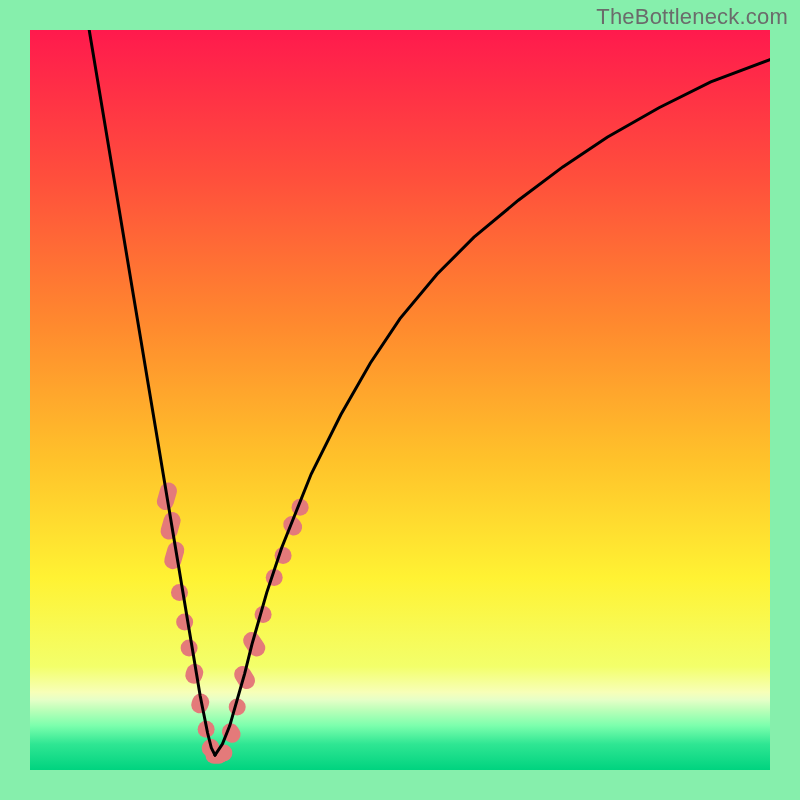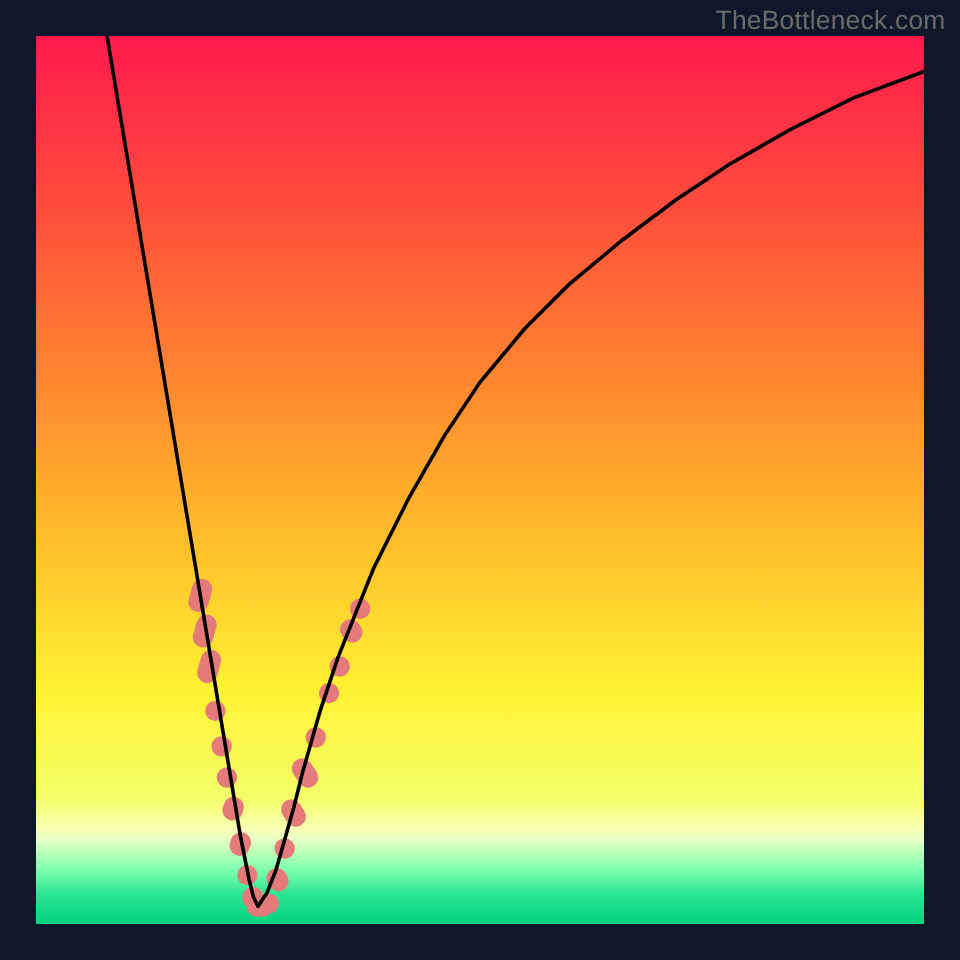--- a/index.html
+++ b/index.html
@@ -10,21 +10,21 @@
     background: #000;
     overflow: hidden;
     font-family: Arial, Helvetica, sans-serif;
   }
   .frame {
     position: absolute;
     top: 0;
     left: 0;
     width: 800px;
     height: 800px;
-    background: #0f172a;
+    background: #86efac;
   }
   .plot-area {
     position: absolute;
     top: 30px;
     left: 30px;
     width: 740px;
     height: 740px;
     overflow: hidden;
   }
   .gradient {

